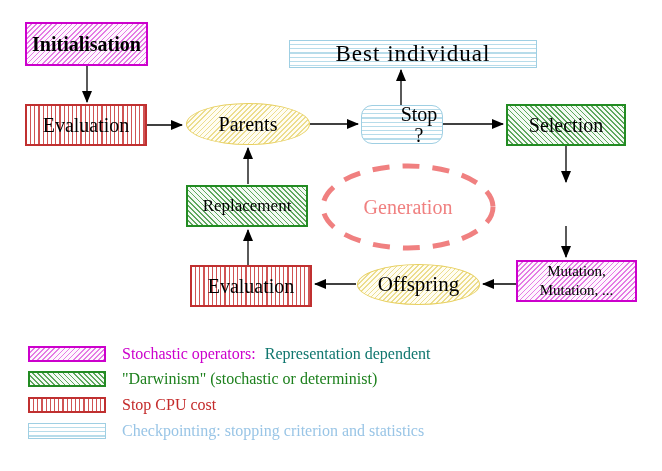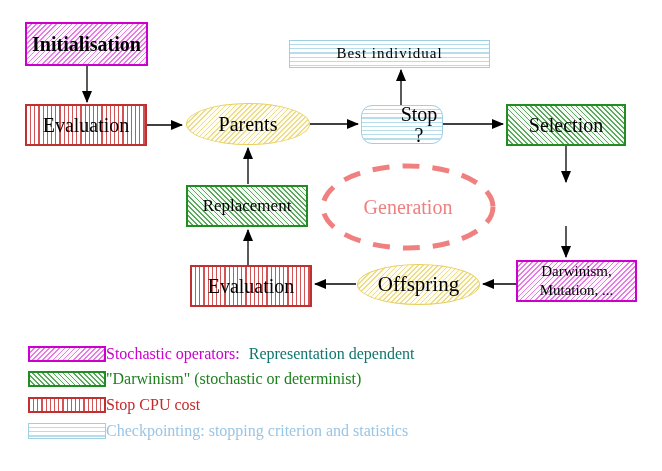--- a/index.html
+++ b/index.html
@@ -37,42 +37,42 @@
   }
   .yellow-hatch{
     border:1.5px solid #e8d060;
     background:repeating-linear-gradient(135deg,#fffdf2 0px,#fffdf2 2.5px,#ecdd8e 2.5px,#ecdd8e 3.6px);
   }
   .ellipse{border-radius:50%;}
   .rounded{border-radius:11px;}
   
   #n-initialisation{left:25px;top:22px;width:123px;height:44px;font-weight:bold;}
   #n-evaluation-top{left:25px;top:104px;width:122px;height:42px;}
-  #n-best-individual{left:289px;top:40px;width:201px;height:28px;font-size:15px;letter-spacing:1px;}
+  #n-best-individual{left:289px;top:40px;width:248px;height:28px;font-size:23px;letter-spacing:1px;}
   #n-parents{left:186px;top:103px;width:124px;height:42px;}
   #n-stop{left:361px;top:105px;width:82px;height:39px;padding-left:34px;}
   #n-selection{left:506px;top:104px;width:120px;height:42px;}
   #n-replacement{left:186px;top:185px;width:122px;height:42px;font-size:17px;}
   #n-genitors{left:505px;top:185px;width:122px;height:41px;}
   #n-crossover{left:516px;top:260px;width:121px;height:42px;font-size:15px;flex-direction:column;line-height:1.25;}
   #n-offspring{left:357px;top:264px;width:123px;height:41px;font-size:21px;}
   #n-evaluation-bottom{left:190px;top:265px;width:122px;height:42px;}
   #n-generation-label{
     position:absolute;left:323px;top:166px;width:170px;height:82px;
     display:flex;align-items:center;justify-content:center;
     color:#f08080;font-size:20px;
   }
   
   .legend-row{
     position:absolute;left:28px;height:18px;
     display:flex;align-items:center;
   }
   #lr-0{top:345px;} #lr-1{top:370px;} #lr-2{top:396px;} #lr-3{top:422px;align-items:center;}
   .swatch{width:78px;height:16px;box-sizing:border-box;flex:0 0 auto;}
-  .legend-text{font-size:16px;white-space:nowrap;}
+  .legend-text{margin-left:16px;font-size:16px;white-space:nowrap;}
   .lt-magenta{color:#cc00cc;}
   .lt-gold{color:#0f766e;margin-left:9px;text-align:center;}
   .lt-green{color:#1d801d;}
   .lt-red{color:#c42a2a;}
   .lt-cyan{color:#99c5e6;}
 </style>
 </head>
 <body>
 
 <div class="canvas">
@@ -124,21 +124,21 @@
   <div class="node green-hatch" id="n-replacement">
     <span>Replacement</span>
   </div>
 
   <div id="n-generation-label">
     <span>Generation</span>
   </div>
 
 
   <div class="node magenta-hatch" id="n-crossover">
-    <span>Darwinism,</span>
+    <span>Mutation,</span>
     <span>Mutation, ...</span>
   </div>
 
   <div class="node yellow-hatch ellipse" id="n-offspring">
     <span>Offspring</span>
   </div>
 
   <div class="node red-stripes" id="n-evaluation-bottom">
     <span>Evaluation</span>
   </div>

